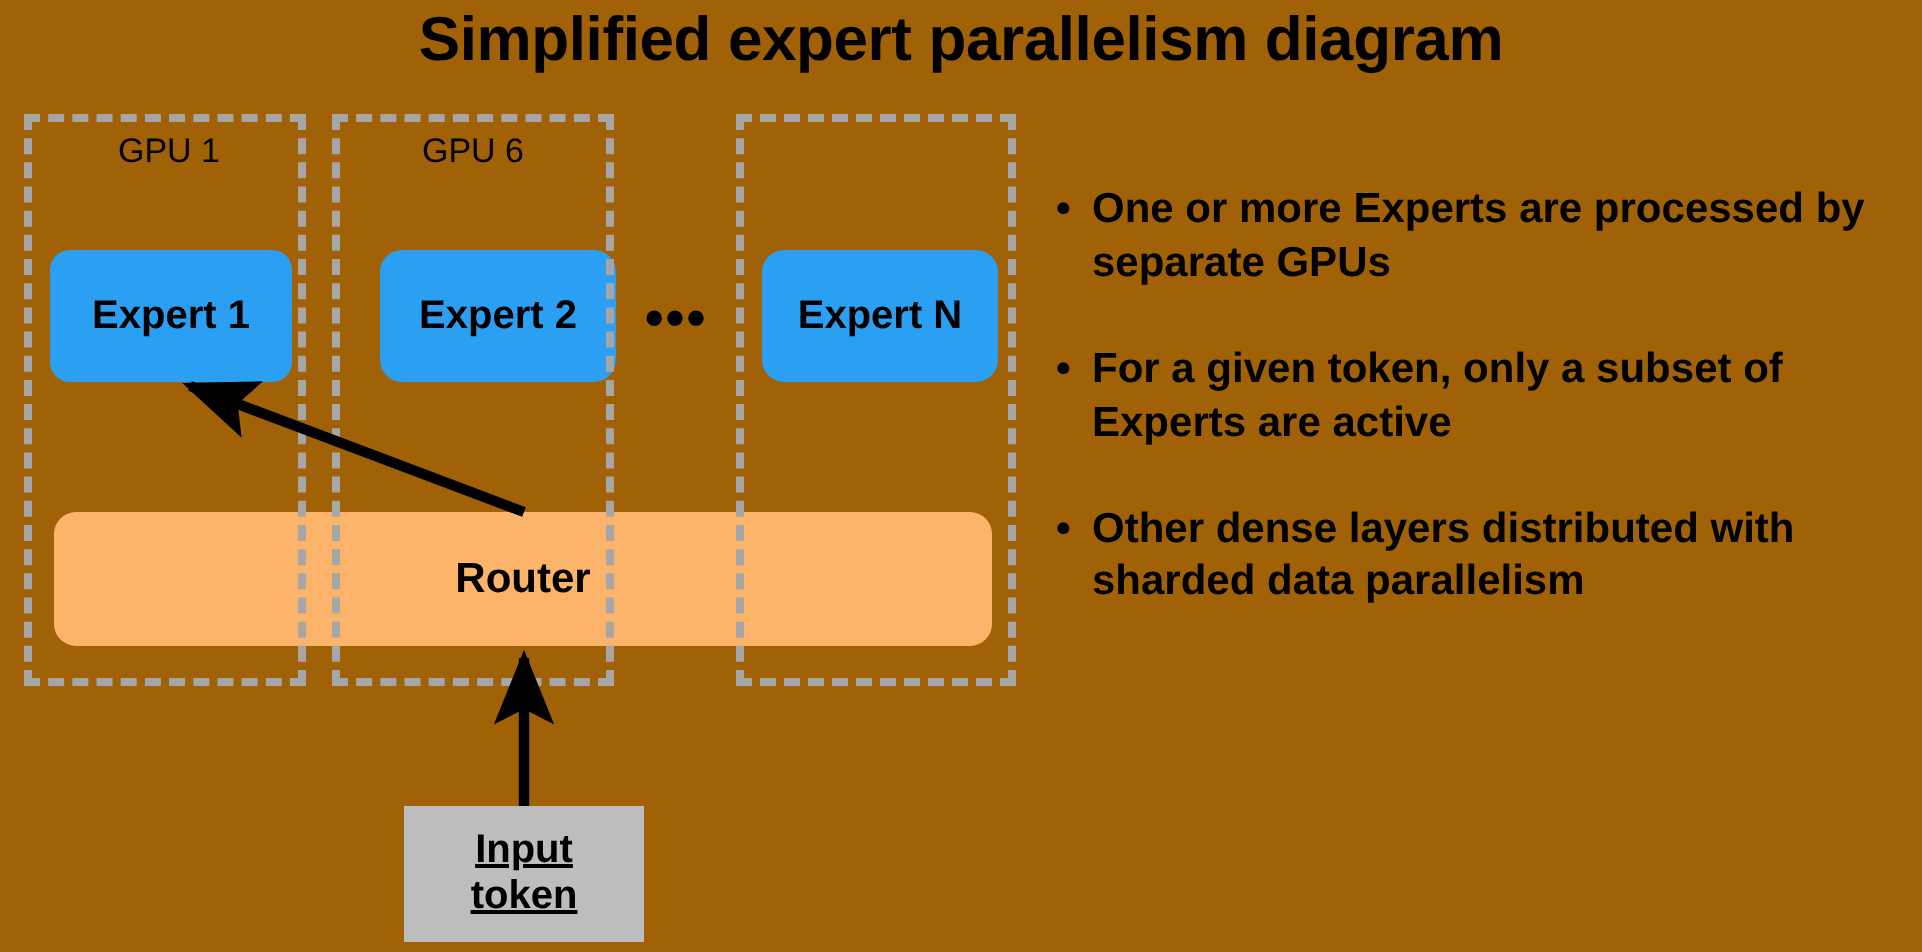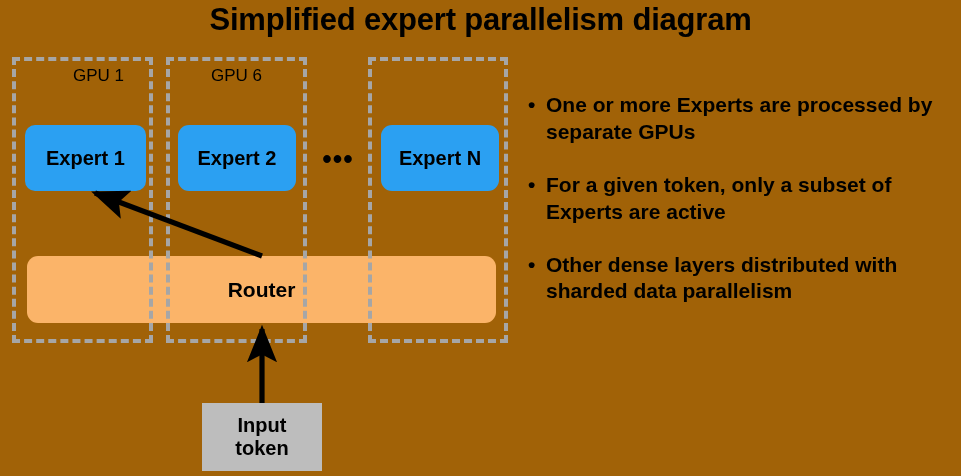--- a/index.html
+++ b/index.html
@@ -118,20 +118,21 @@
     background: #BDBDBD;
     display: flex;
     flex-direction: column;
     align-items: center;
     justify-content: center;
     font-size: 20px;
     font-weight: bold;
     color: #000000;
     line-height: 1.15;
     z-index: 3;
+    text-decoration: underline;
   }
 
   
   #arrows {
     position: absolute;
     left: 0;
     top: 0;
     width: 961px;
     height: 476px;
     z-index: 7;
@@ -168,26 +169,26 @@
 </head>
 <body>
 
 <div id="canvas">
 
   <div id="title">Simplified expert parallelism diagram</div>
 
   <div id="router-bar"></div>
 
   <div class="gpu-box" style="left:12px; width:141px;"></div>
-  <div class="gpu-label" style="left:28px; width:141px;">GPU 1</div>
+  <div class="gpu-label" style="left:14px; width:141px;">GPU 1</div>
   <div class="expert-box" style="left:25px; width:121px;border-radius:10px;">Expert 1</div>
 
   <div class="gpu-box" style="left:166px; width:141px;"></div>
   <div class="gpu-label" style="left:166px; width:141px;">GPU 6</div>
-  <div class="expert-box" style="left:178px; width:118px;text-align:center;">Expert 2</div>
+  <div class="expert-box" style="left:190px; width:118px;text-align:center;">Expert 2</div>
 
   <div id="ellipsis">•••</div>
 
   <div class="gpu-box" style="left:368px; width:140px;"></div>
   <div class="expert-box" style="left:381px; width:118px;">Expert N</div>
 
   <div id="router-label">Router</div>
 
   <div id="input-token">
     <span>Input</span>

